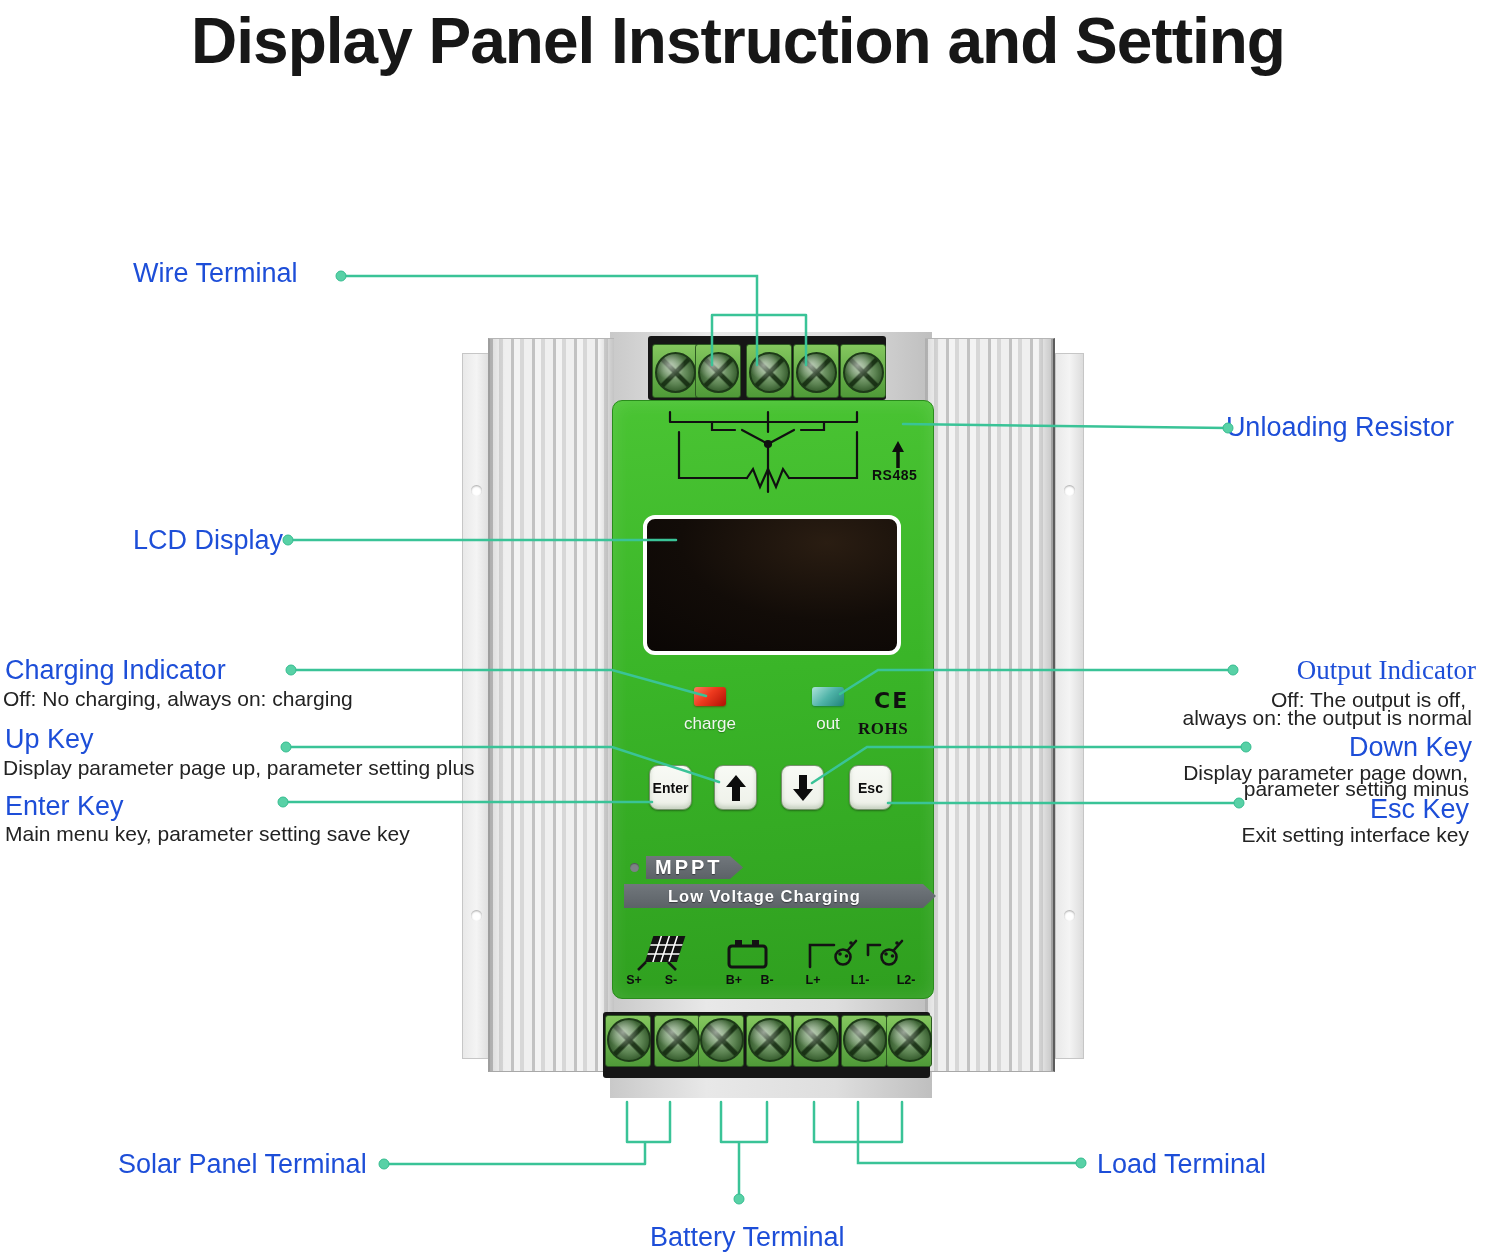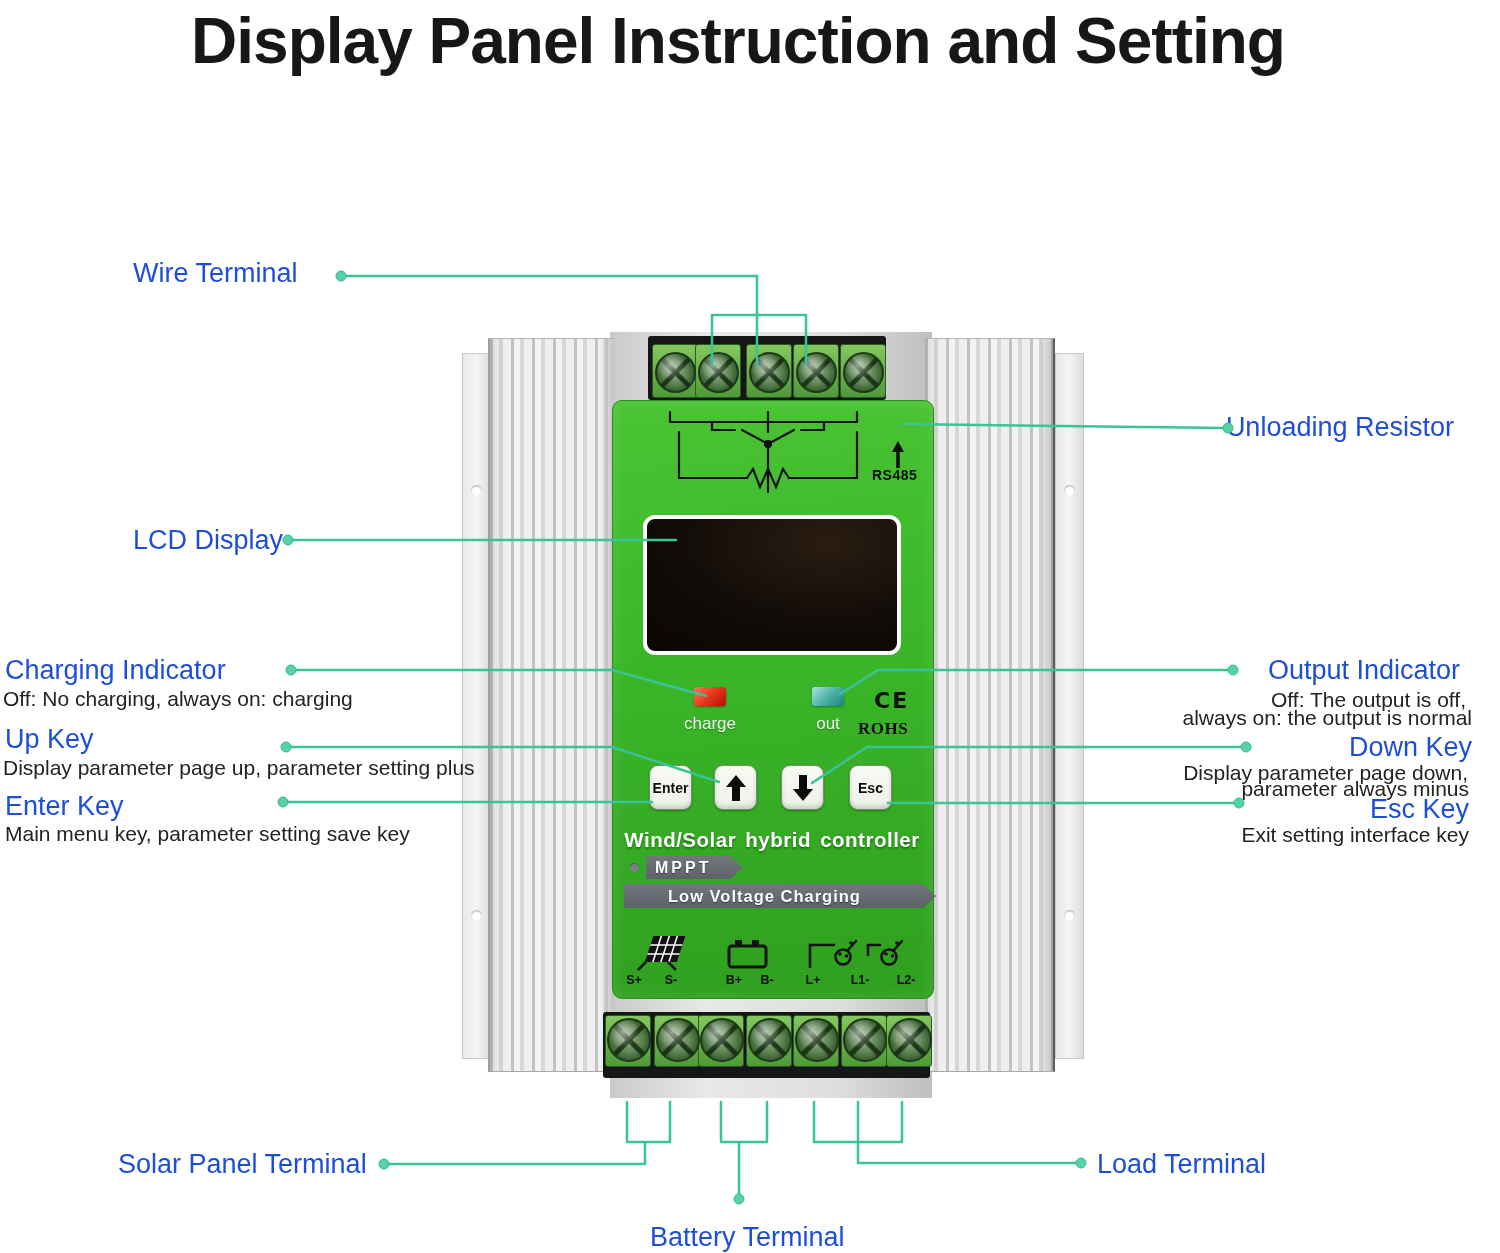--- a/index.html
+++ b/index.html
@@ -106,23 +106,22 @@
   </div>
   <div class="abs key" style="left:781px;top:765px;width:41px;height:43px;">
     <svg width="20" height="26" viewBox="0 0 20 26">
         <path d="M10 26 L0 14 H6 V0 H14 V14 H20 Z" fill="#0c0c0c"></path>
       </svg>
   </div>
   <div class="abs key" style="left:849px;top:765px;width:41px;height:43px;align-items:center;">
     <span class="keytxt">Esc</span>
   </div>
 
-  <div class="abs pname" style="left:612px;top:828px;">Wind/Solar hybrid controller</div>
   <div class="abs bullet" style="left:630px;top:863px;"></div>
-  <div class="abs badge" style="left:646px;top:856px;width:88px;height:23px;font-size:16px;letter-spacing:3px;">MPPT</div>
+  <div class="abs badge" style="left:646px;top:856px;width:88px;height:23px;font-size:20px;letter-spacing:3px;">MPPT</div>
   <div class="abs bullet" style="left:630px;top:891px;"></div>
   <div class="abs badge" style="left:624px;top:884px;width:268px;height:24px;font-size:16.5px;letter-spacing:1px;padding-left:44px;">Low Voltage Charging</div>
 
   <span class="termlbl" style="left:634px;top:973px;">S+</span>
   <span class="termlbl" style="left:671px;top:973px;">S-</span>
   <span class="termlbl" style="left:734px;top:973px;">B+</span>
   <span class="termlbl" style="left:767px;top:973px;">B-</span>
   <span class="termlbl" style="left:813px;top:973px;">L+</span>
   <span class="termlbl" style="left:860px;top:973px;">L1-</span>
   <span class="termlbl" style="left:906px;top:973px;">L2-</span>
@@ -144,30 +143,30 @@
     <div class="screw" style="left:285px;top:6px;width:40px;height:40px;"></div>
   </div>
 
   <div class="abs lbl" style="left:133px;top:259px;">Wire Terminal</div>
   <div class="abs lbl right" style="right:22px;top:413px;">Unloading Resistor</div>
   <div class="abs lbl" style="left:133px;top:526px;">LCD Display</div>
 
   <div class="abs lbl" style="left:5px;top:656px;">Charging Indicator</div>
   <div class="abs sub" style="left:3px;top:688px;">Off: No charging, always on: charging</div>
 
-  <div class="abs lbl right" style="right:16px;top:656px;">Output Indicator</div>
+  <div class="abs lbl right" style="right:0;top:656px;font-family:Liberation Serif, serif;">Output Indicator</div>
   <div class="abs sub right" style="right:10px;top:689px;">Off: The output is off,</div>
   <div class="abs sub right" style="right:4px;top:707px;">always on: the output is normal</div>
 
   <div class="abs lbl" style="left:5px;top:725px;">Up Key</div>
   <div class="abs sub" style="left:3px;top:757px;">Display parameter page up, parameter setting plus</div>
 
   <div class="abs lbl right" style="right:4px;top:733px;">Down Key</div>
   <div class="abs sub right" style="right:8px;top:762px;">Display parameter page down,</div>
-  <div class="abs sub right" style="right:7px;top:778px;">parameter always minus</div>
+  <div class="abs sub right" style="right:7px;top:778px;">parameter setting minus</div>
 
   <div class="abs lbl" style="left:5px;top:792px;">Enter Key</div>
   <div class="abs sub" style="left:5px;top:823px;">Main menu key, parameter setting save key</div>
 
   <div class="abs lbl right" style="right:7px;top:795px;">Esc Key</div>
   <div class="abs sub right" style="right:7px;top:824px;">Exit setting interface key</div>
 
   <div class="abs lbl" style="left:118px;top:1150px;">Solar Panel Terminal</div>
   <div class="abs lbl" style="left:650px;top:1223px;">Battery Terminal</div>
   <div class="abs lbl" style="left:1097px;top:1150px;">Load Terminal</div>

